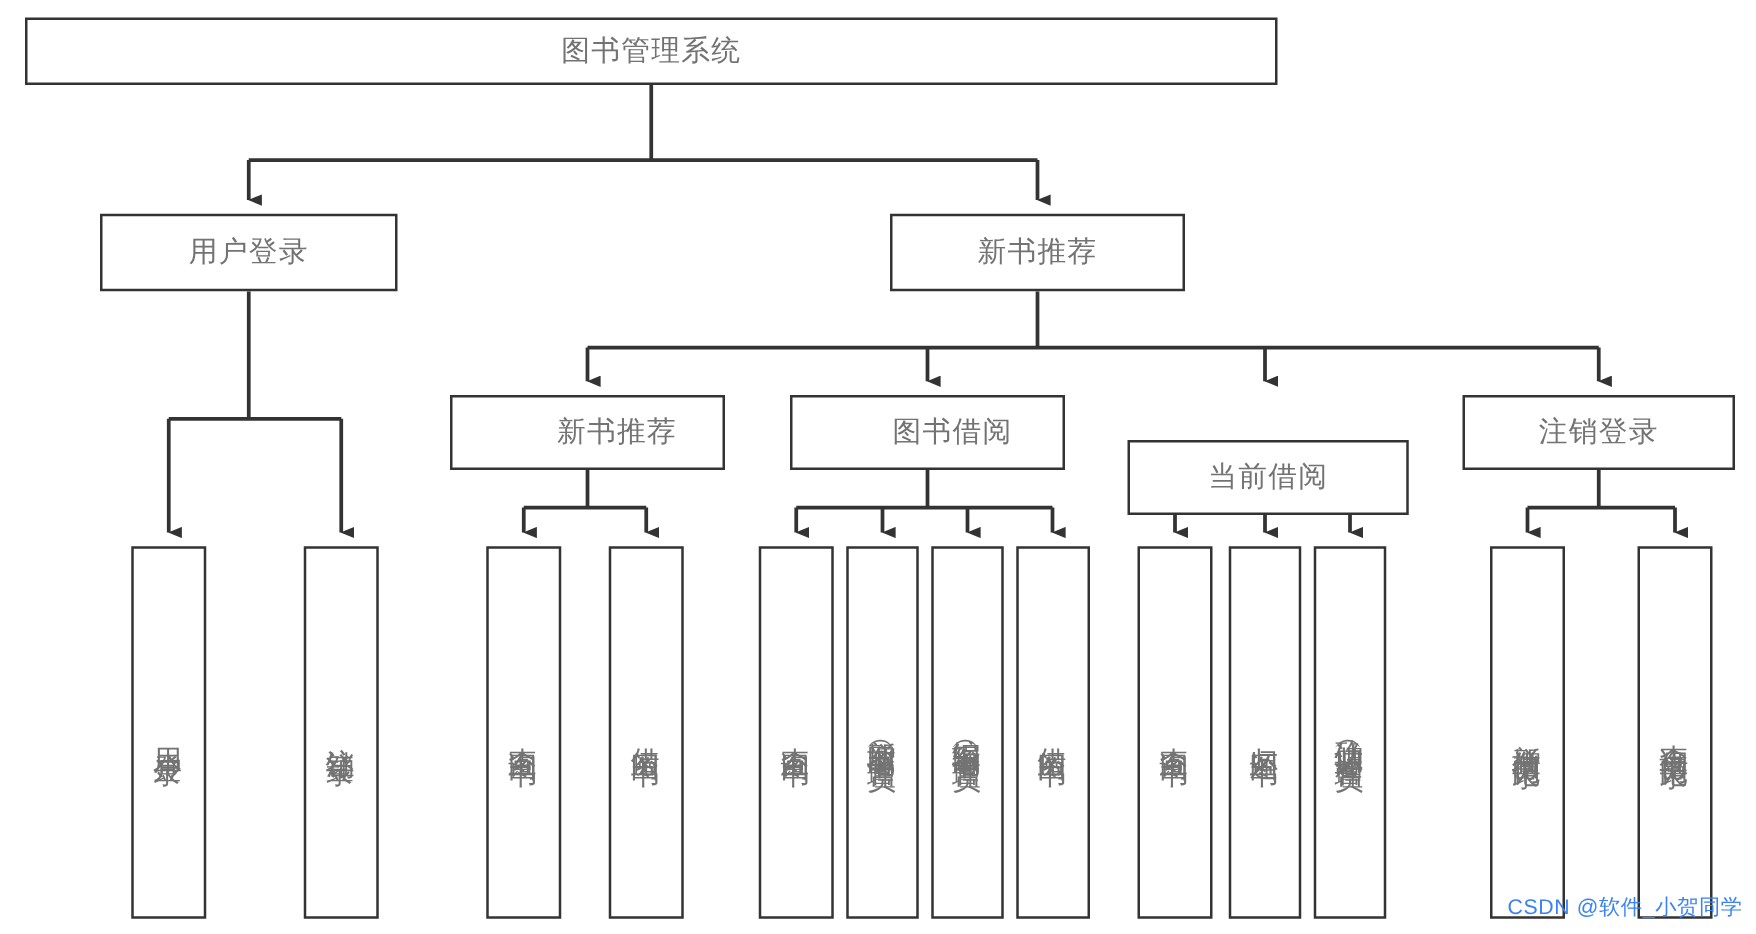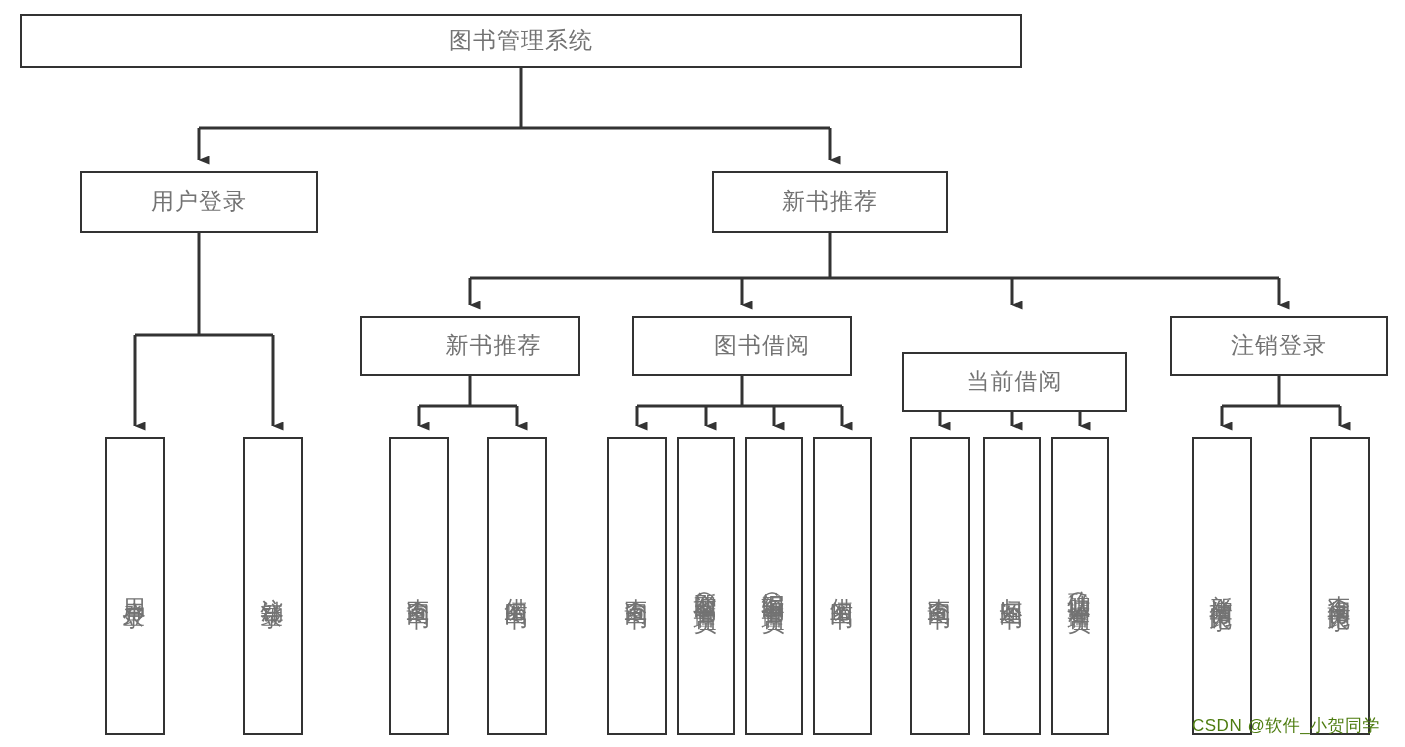--- a/index.html
+++ b/index.html
@@ -49,25 +49,26 @@
   .node-label {
     white-space: nowrap;
     display: block;
   }
   .node-box.vertical .node-label {
     white-space: normal;
     text-align: center;
   }
   .watermark {
     position: absolute;
-    color: #4d7c0f;
+    color: #3b82f6;
     font-size: 17px;
     letter-spacing: 0.5px;
     white-space: nowrap;
     pointer-events: none;
+    padding-left: 14px;
   }
 </style>
 </head>
 <body>
 
 <div id="canvas">
 
   <svg id="diagram-svg" viewBox="0 0 1405 747" xmlns="http://www.w3.org/2000/svg">
     <defs>
       <marker id="arrowhead" markerWidth="9" markerHeight="11" refX="4.5" refY="10.5" orient="auto" markerUnits="userSpaceOnUse">

